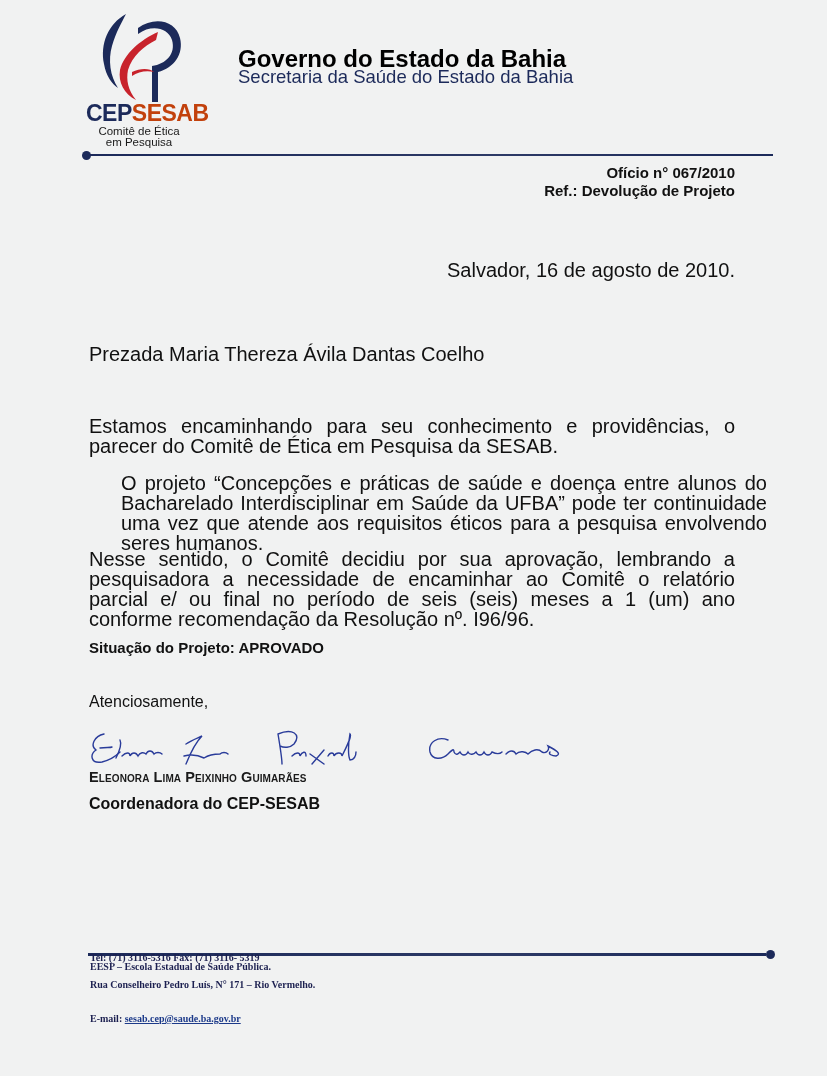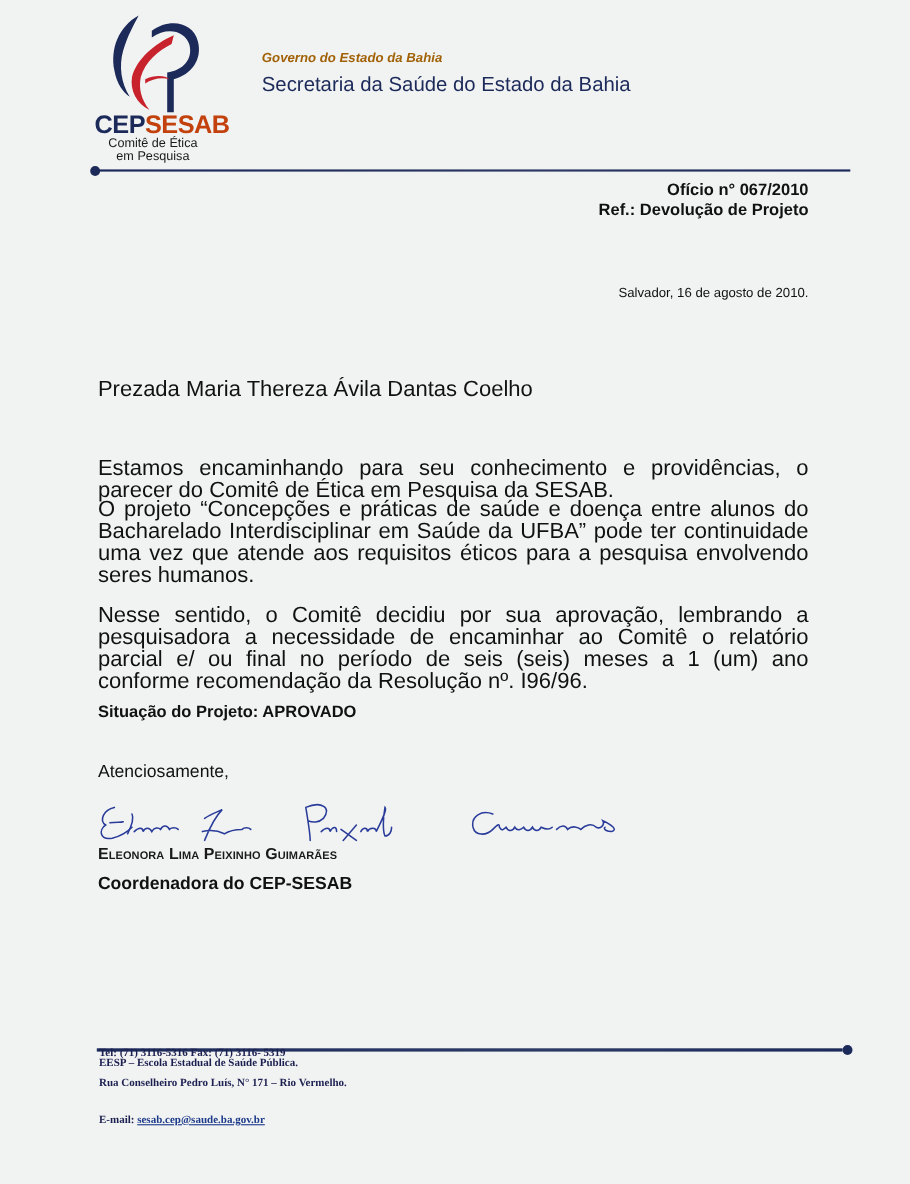--- a/index.html
+++ b/index.html
@@ -19,43 +19,43 @@
     font-family: "Liberation Sans", sans-serif; text-align: center;
   }
   #logo-text .cep { color: #1c2a5a; }
   #logo-text .sesab { color: #c2410c; }
   #logo-sub {
     left: 86px; top: 126px; width: 106px; text-align: center;
     font-size: 11.5px; line-height: 11px; color: #1a1a1a;
   }
   
   #gov-title {
-    left: 238px; top: 45px; font-size: 12px; font-weight: bold; font-style: italic;
-    color: #a16207;
+    left: 238px; top: 45px; font-size: 24px; font-weight: bold; 
+    color: #000000;
   }
   #sec-title {
     left: 238px; top: 66px; font-size: 18.5px; color: #1c2a5a;
   }
   
   .rule { height: 2px; background: linear-gradient(to right, #1c2a5a, #2d3a66 60%, #1c2a5a); }
   .dot { width: 9px; height: 9px; border-radius: 50%; background: #1c2a5a; }
   #top-rule { left: 88px; top: 154px; width: 685px; }
   #top-dot { left: 82px; top: 151px; }
   #bottom-rule { left: 88px; top: 953px; width: 678px; height: 3px; }
   #bottom-dot { left: 766px; top: 950px; }
 
   .right { right: 92px; text-align: right; }
   #oficio { top: 164px; font-size: 15px; font-weight: bold; }
   #ref { top: 182px; font-size: 15px; font-weight: bold; }
-  #date { top: 259px; font-size: 12px; }
+  #date { top: 259px; font-size: 20px; }
 
   .body-text { left: 89px; width: 646px; font-size: 20px; line-height: 20px; text-align: justify; }
   #salutation { top: 344px; }
   #p1 { top: 416px; }
-  #p2 { top: 453px; }
+  #p2 { top: 473px; margin-left: 32px; }
   #p3 { top: 549px; }
   #status { left: 89px; top: 639px; font-size: 15px; font-weight: bold; }
   #closing { left: 89px; top: 693px; font-size: 16px; }
   #signature { left: 86px; top: 720px; width: 500px; height: 48px; }
   #signer-name {
     left: 89px; top: 769px; font-size: 14.5px; font-weight: bold; color: #1a1a1a;
     font-variant: small-caps; letter-spacing: 0.1px;
   }
   #signer-role { left: 89px; top: 795px; font-size: 16px; font-weight: bold; }
 

